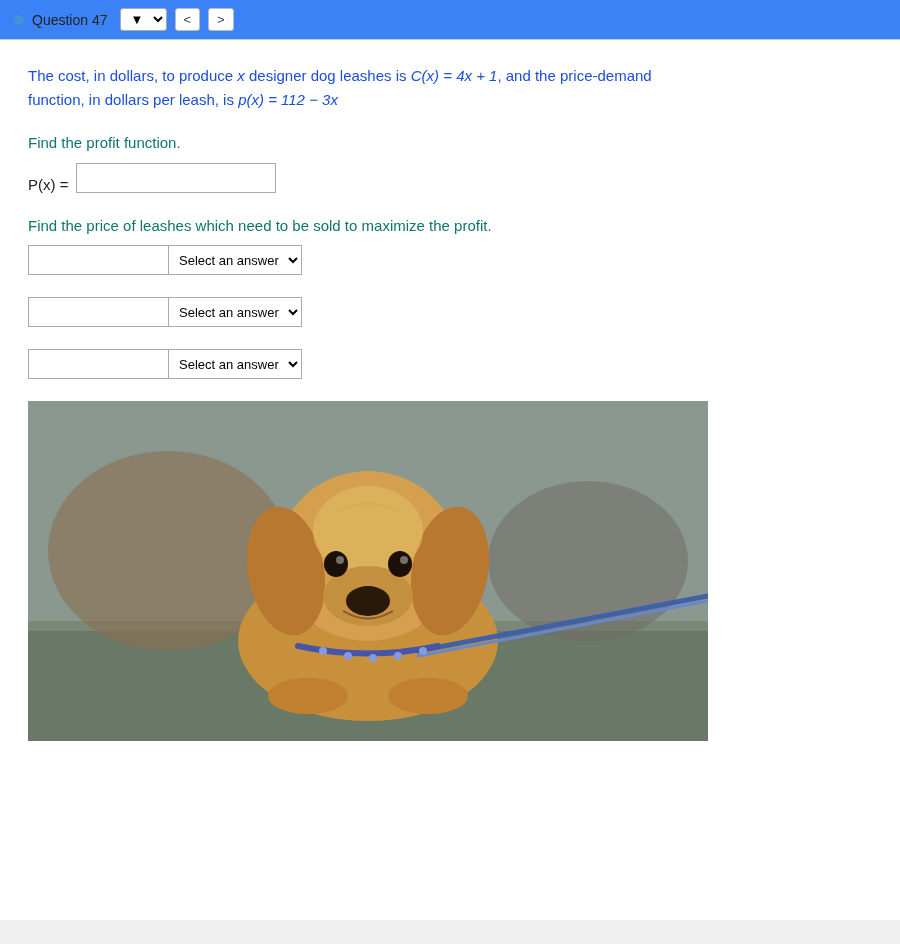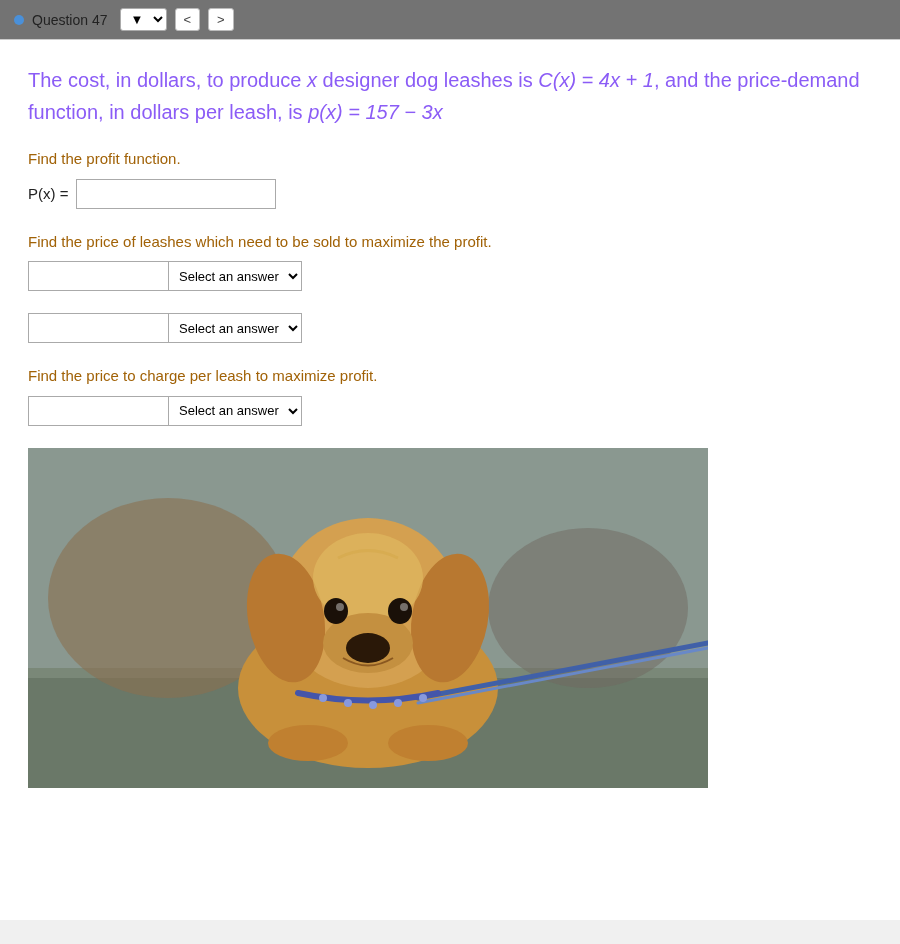--- a/index.html
+++ b/index.html
@@ -9,21 +9,21 @@
       display: flex;
       justify-content: center;
       min-height: 944px;
     }
     .page-container {
       width: 900px;
       background: #f0f0f0;
       min-height: 944px;
     }
     .top-bar {
-      background: #737373;
+      background: #3b82f6;
       border-bottom: 1px solid #ccc;
       padding: 8px 14px;
       display: flex;
       align-items: center;
       gap: 8px;
     }
     .question-dot {
       width: 10px;
       height: 10px;
       background: #4a90d9;
@@ -53,31 +53,31 @@
       cursor: pointer;
       color: #444;
     }
     .content-area {
       background: #ffffff;
       margin: 0;
       padding: 24px 28px 30px 28px;
       min-height: 880px;
     }
     .problem-text {
-      font-size: 20px;
-      color: #8b5cf6;
+      font-size: 15px;
+      color: #1d4ed8;
       line-height: 1.6;
       margin-bottom: 20px;
     }
     .math {
       font-style: italic;
     }
     .section-label {
       font-size: 15px;
-      color: #a16207;
+      color: #0f766e;
       margin-bottom: 8px;
       line-height: 1.5;
     }
     .input-row {
       display: flex;
       align-items: center;
       gap: 0;
       margin-bottom: 20px;
     }
     .text-input {
@@ -95,21 +95,21 @@
       border: 1px solid #aaa;
       background: #fff;
       font-size: 13px;
       padding: 0 6px;
       cursor: pointer;
       outline: none;
       min-width: 130px;
     }
     .profit-row {
       display: flex;
-      align-items: center;
+      align-items: flex-end;
       gap: 8px;
       margin-bottom: 20px;
     }
     .profit-label {
       font-size: 15px;
       color: #222;
     }
     .profit-input {
       width: 200px;
       height: 30px;
@@ -171,21 +171,21 @@
     </select>
     <button class="nav-btn">&lt;</button>
     <button class="nav-btn">&gt;</button>
   </div>
 
   <div class="content-area">
 
     <div class="problem-text">
       The cost, in dollars, to produce <span class="math">x</span> designer dog leashes is
       <span class="math">C(x) = 4x + 1</span>, and the price-demand<br>
-      function, in dollars per leash, is <span class="math">p(x) = 157 − 3x</span>
+      function, in dollars per leash, is <span class="math">p(x) = 112 − 3x</span>
     </div>
 
     <div class="section-gap">
       <div class="section-label">Find the profit function.</div>
       <div class="profit-row">
         <span class="profit-label">P(x) =</span>
         <input type="text" class="profit-input" value="" style="">
       </div>
     </div>
 
@@ -202,21 +202,20 @@
     <div class="section-gap">
       <div class="input-row">
         <input type="text" class="text-input" value="" style="">
         <select class="select-answer">
           <option>Select an answer</option>
         </select>
       </div>
     </div>
 
     <div class="section-gap">
-      <div class="section-label">Find the price to charge per leash to maximize profit.</div>
       <div class="input-row">
         <input type="text" class="text-input" value="" style="">
         <select class="select-answer">
           <option>Select an answer</option>
         </select>
       </div>
     </div>
 
 
     <div class="dog-photo">

